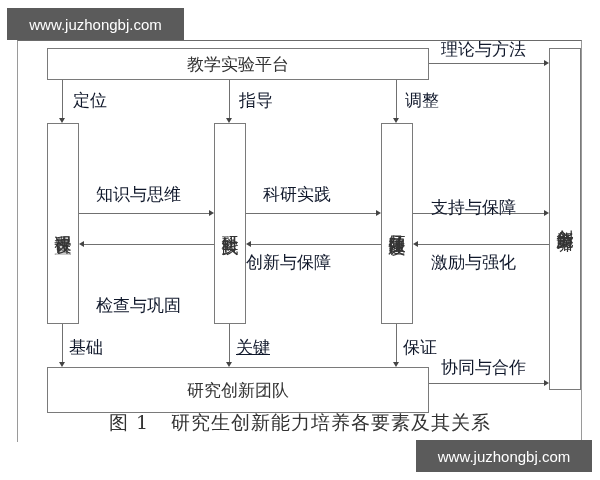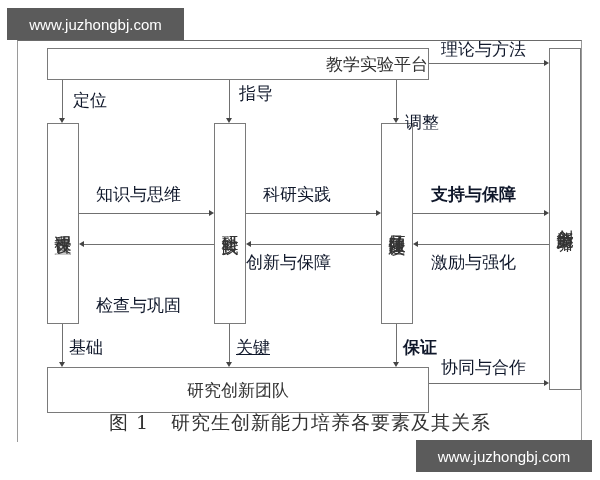--- a/index.html
+++ b/index.html
@@ -39,21 +39,21 @@
     position: absolute; background: #5b5b5b; color: #ffffff;
     font-family: "Liberation Sans", "DejaVu Sans", sans-serif; font-size: 15px;
     display: flex; align-items: center; justify-content: center;
   }
 </style>
 </head>
 <body>
 
 <div class="frame"></div>
 
-<div class="box" style="left:47px; top:48px; width:382px; height:32px;justify-content:flex-end;">
+<div class="box" style="left:47px; top:48px; width:382px; height:32px;">
   <span>教学实验平台</span>
 </div>
 
 <div class="box vbox" style="left:47px; top:123px; width:32px; height:201px;">
   <span>课程设置</span>
 </div>
 
 <div class="box vbox" style="left:214px; top:123px; width:32px; height:201px;">
   <span>科研实践</span>
 </div>
@@ -69,25 +69,25 @@
 <div class="box" style="left:47px; top:367px; width:382px; height:46px;">
   <span>研究创新团队</span>
 </div>
 
 <div class="line" style="left:62px; top:80px; width:1px; height:38px;"></div>
 <div class="ah-down" style="left:59px; top:118px;"></div>
 <div class="label" style="left:73px; top:89px;">定位</div>
 
 <div class="line" style="left:229px; top:80px; width:1px; height:38px;"></div>
 <div class="ah-down" style="left:226px; top:118px;"></div>
-<div class="label" style="left:239px; top:82px;text-align:right;">指导</div>
+<div class="label" style="left:239px; top:89px;text-align:right;">指导</div>
 
 <div class="line" style="left:396px; top:80px; width:1px; height:38px;"></div>
 <div class="ah-down" style="left:393px; top:118px;"></div>
-<div class="label" style="left:405px; top:89px;margin-top:22px;">调整</div>
+<div class="label" style="left:405px; top:89px;">调整</div>
 
 <div class="line" style="left:429px; top:63px; width:115px; height:1px;"></div>
 <div class="ah-right" style="left:544px; top:60px;"></div>
 <div class="label" style="left:441px; top:38px;">理论与方法</div>
 
 <div class="line" style="left:79px; top:213px; width:130px; height:1px;"></div>
 <div class="ah-right" style="left:209px; top:210px;"></div>
 <div class="label" style="left:96px; top:183px;">知识与思维</div>
 
 <div class="line" style="left:84px; top:244px; width:130px; height:1px;"></div>
@@ -97,37 +97,37 @@
 <div class="line" style="left:246px; top:213px; width:130px; height:1px;"></div>
 <div class="ah-right" style="left:376px; top:210px;"></div>
 <div class="label" style="left:263px; top:183px;">科研实践</div>
 
 <div class="line" style="left:251px; top:244px; width:130px; height:1px;"></div>
 <div class="ah-left" style="left:246px; top:241px;"></div>
 <div class="label" style="left:246px; top:251px;">创新与保障</div>
 
 <div class="line" style="left:413px; top:213px; width:131px; height:1px;"></div>
 <div class="ah-right" style="left:544px; top:210px;"></div>
-<div class="label" style="left:431px; top:183px;font-weight:bold;">支持与保障</div>
+<div class="label" style="left:431px; top:196px;">支持与保障</div>
 
 <div class="line" style="left:418px; top:244px; width:131px; height:1px;"></div>
 <div class="ah-left" style="left:413px; top:241px;"></div>
 <div class="label" style="left:431px; top:251px;">激励与强化</div>
 
 <div class="line" style="left:62px; top:324px; width:1px; height:38px;"></div>
 <div class="ah-down" style="left:59px; top:362px;"></div>
 <div class="label" style="left:69px; top:336px;">基础</div>
 
 <div class="line" style="left:229px; top:324px; width:1px; height:38px;"></div>
 <div class="ah-down" style="left:226px; top:362px;"></div>
 <div class="label" style="left:236px; top:336px;text-decoration:underline;">关键</div>
 
 <div class="line" style="left:396px; top:324px; width:1px; height:38px;"></div>
 <div class="ah-down" style="left:393px; top:362px;"></div>
-<div class="label" style="left:403px; top:336px;font-weight:bold;">保证</div>
+<div class="label" style="left:403px; top:336px;">保证</div>
 
 <div class="line" style="left:429px; top:383px; width:115px; height:1px;"></div>
 <div class="ah-right" style="left:544px; top:380px;"></div>
 <div class="label" style="left:441px; top:356px;">协同与合作</div>
 
 <div class="caption">
   <span class="fig">图 1</span><span>研究生创新能力培养各要素及其关系</span>
 </div>
 
 <div class="watermark" style="left:7px; top:8px; width:177px; height:32px;">www.juzhongbj.com</div>

